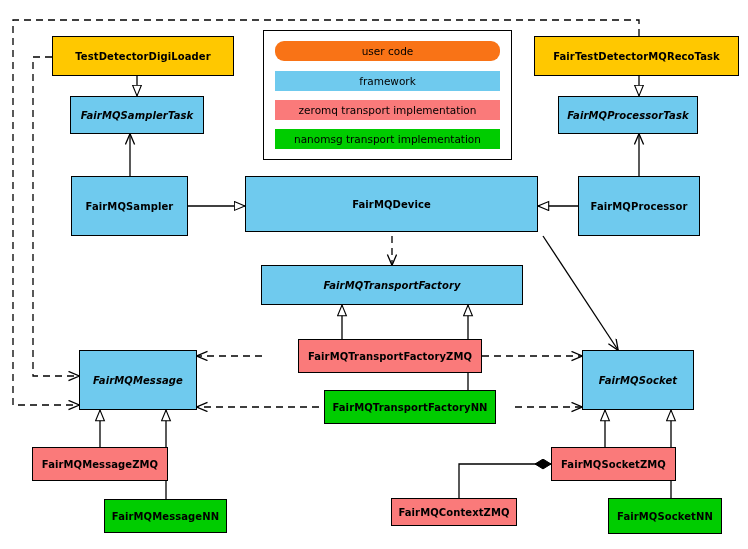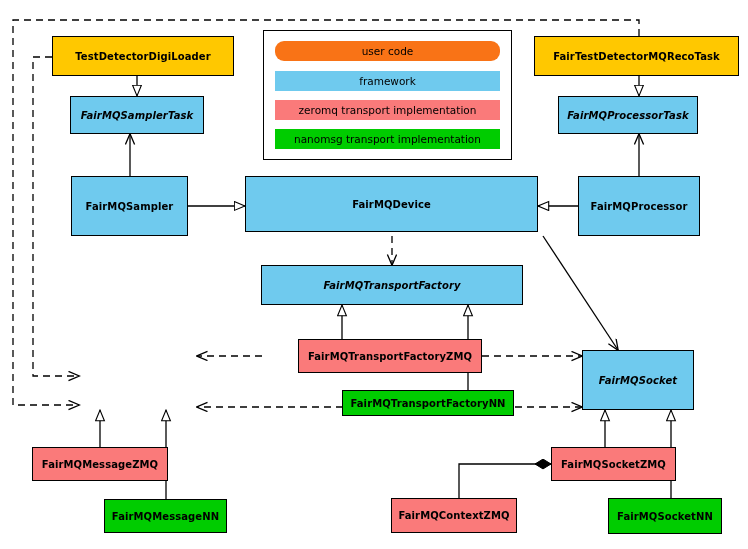--- a/index.html
+++ b/index.html
@@ -106,30 +106,31 @@
   <div class="node framework" style="left:578px;top:176px;width:122px;height:60px;">FairMQProcessor</div>
 
   <div class="node usercode" style="left:534px;top:36px;width:205px;height:40px;">FairTestDetectorMQRecoTask</div>
 
   <div class="node framework abstract" style="left:558px;top:96px;width:140px;height:38px;">FairMQProcessorTask</div>
 
   <div class="node framework abstract" style="left:261px;top:265px;width:262px;height:40px;">FairMQTransportFactory</div>
 
   <div class="node zmq" style="left:262px;top:339px;width:184px;height:34px;margin-left:36px;">FairMQTransportFactoryZMQ</div>
 
-  <div class="node nn" style="left:342px;top:390px;width:172px;height:26px;">FairMQTransportFactoryNN</div>
+  <div class="node nn" style="left:324px;top:390px;width:172px;height:34px;">FairMQTransportFactoryNN</div>
 
+  <div class="node framework abstract" style="left:79px;top:350px;width:118px;height:60px;">FairMQMessage</div>
 
   <div class="node framework abstract" style="left:582px;top:350px;width:112px;height:60px;">FairMQSocket</div>
 
   <div class="node zmq" style="left:32px;top:447px;width:136px;height:34px;">FairMQMessageZMQ</div>
 
   <div class="node nn" style="left:104px;top:499px;width:123px;height:34px;">FairMQMessageNN</div>
 
-  <div class="node zmq" style="left:391px;top:498px;width:126px;height:35px;">FairMQContextZMQ</div>
+  <div class="node zmq" style="left:391px;top:498px;width:126px;height:28px;">FairMQContextZMQ</div>
 
   <div class="node zmq" style="left:551px;top:447px;width:125px;height:34px;">FairMQSocketZMQ</div>
 
   <div class="node nn" style="left:608px;top:498px;width:114px;height:36px;">FairMQSocketNN</div>
 
   <div id="legend">
     <div class="legend-row" id="lg0">user code</div>
     <div class="legend-row" id="lg1">framework</div>
     <div class="legend-row" id="lg2">zeromq transport implementation</div>
     <div class="legend-row" id="lg3">nanomsg transport implementation</div>

